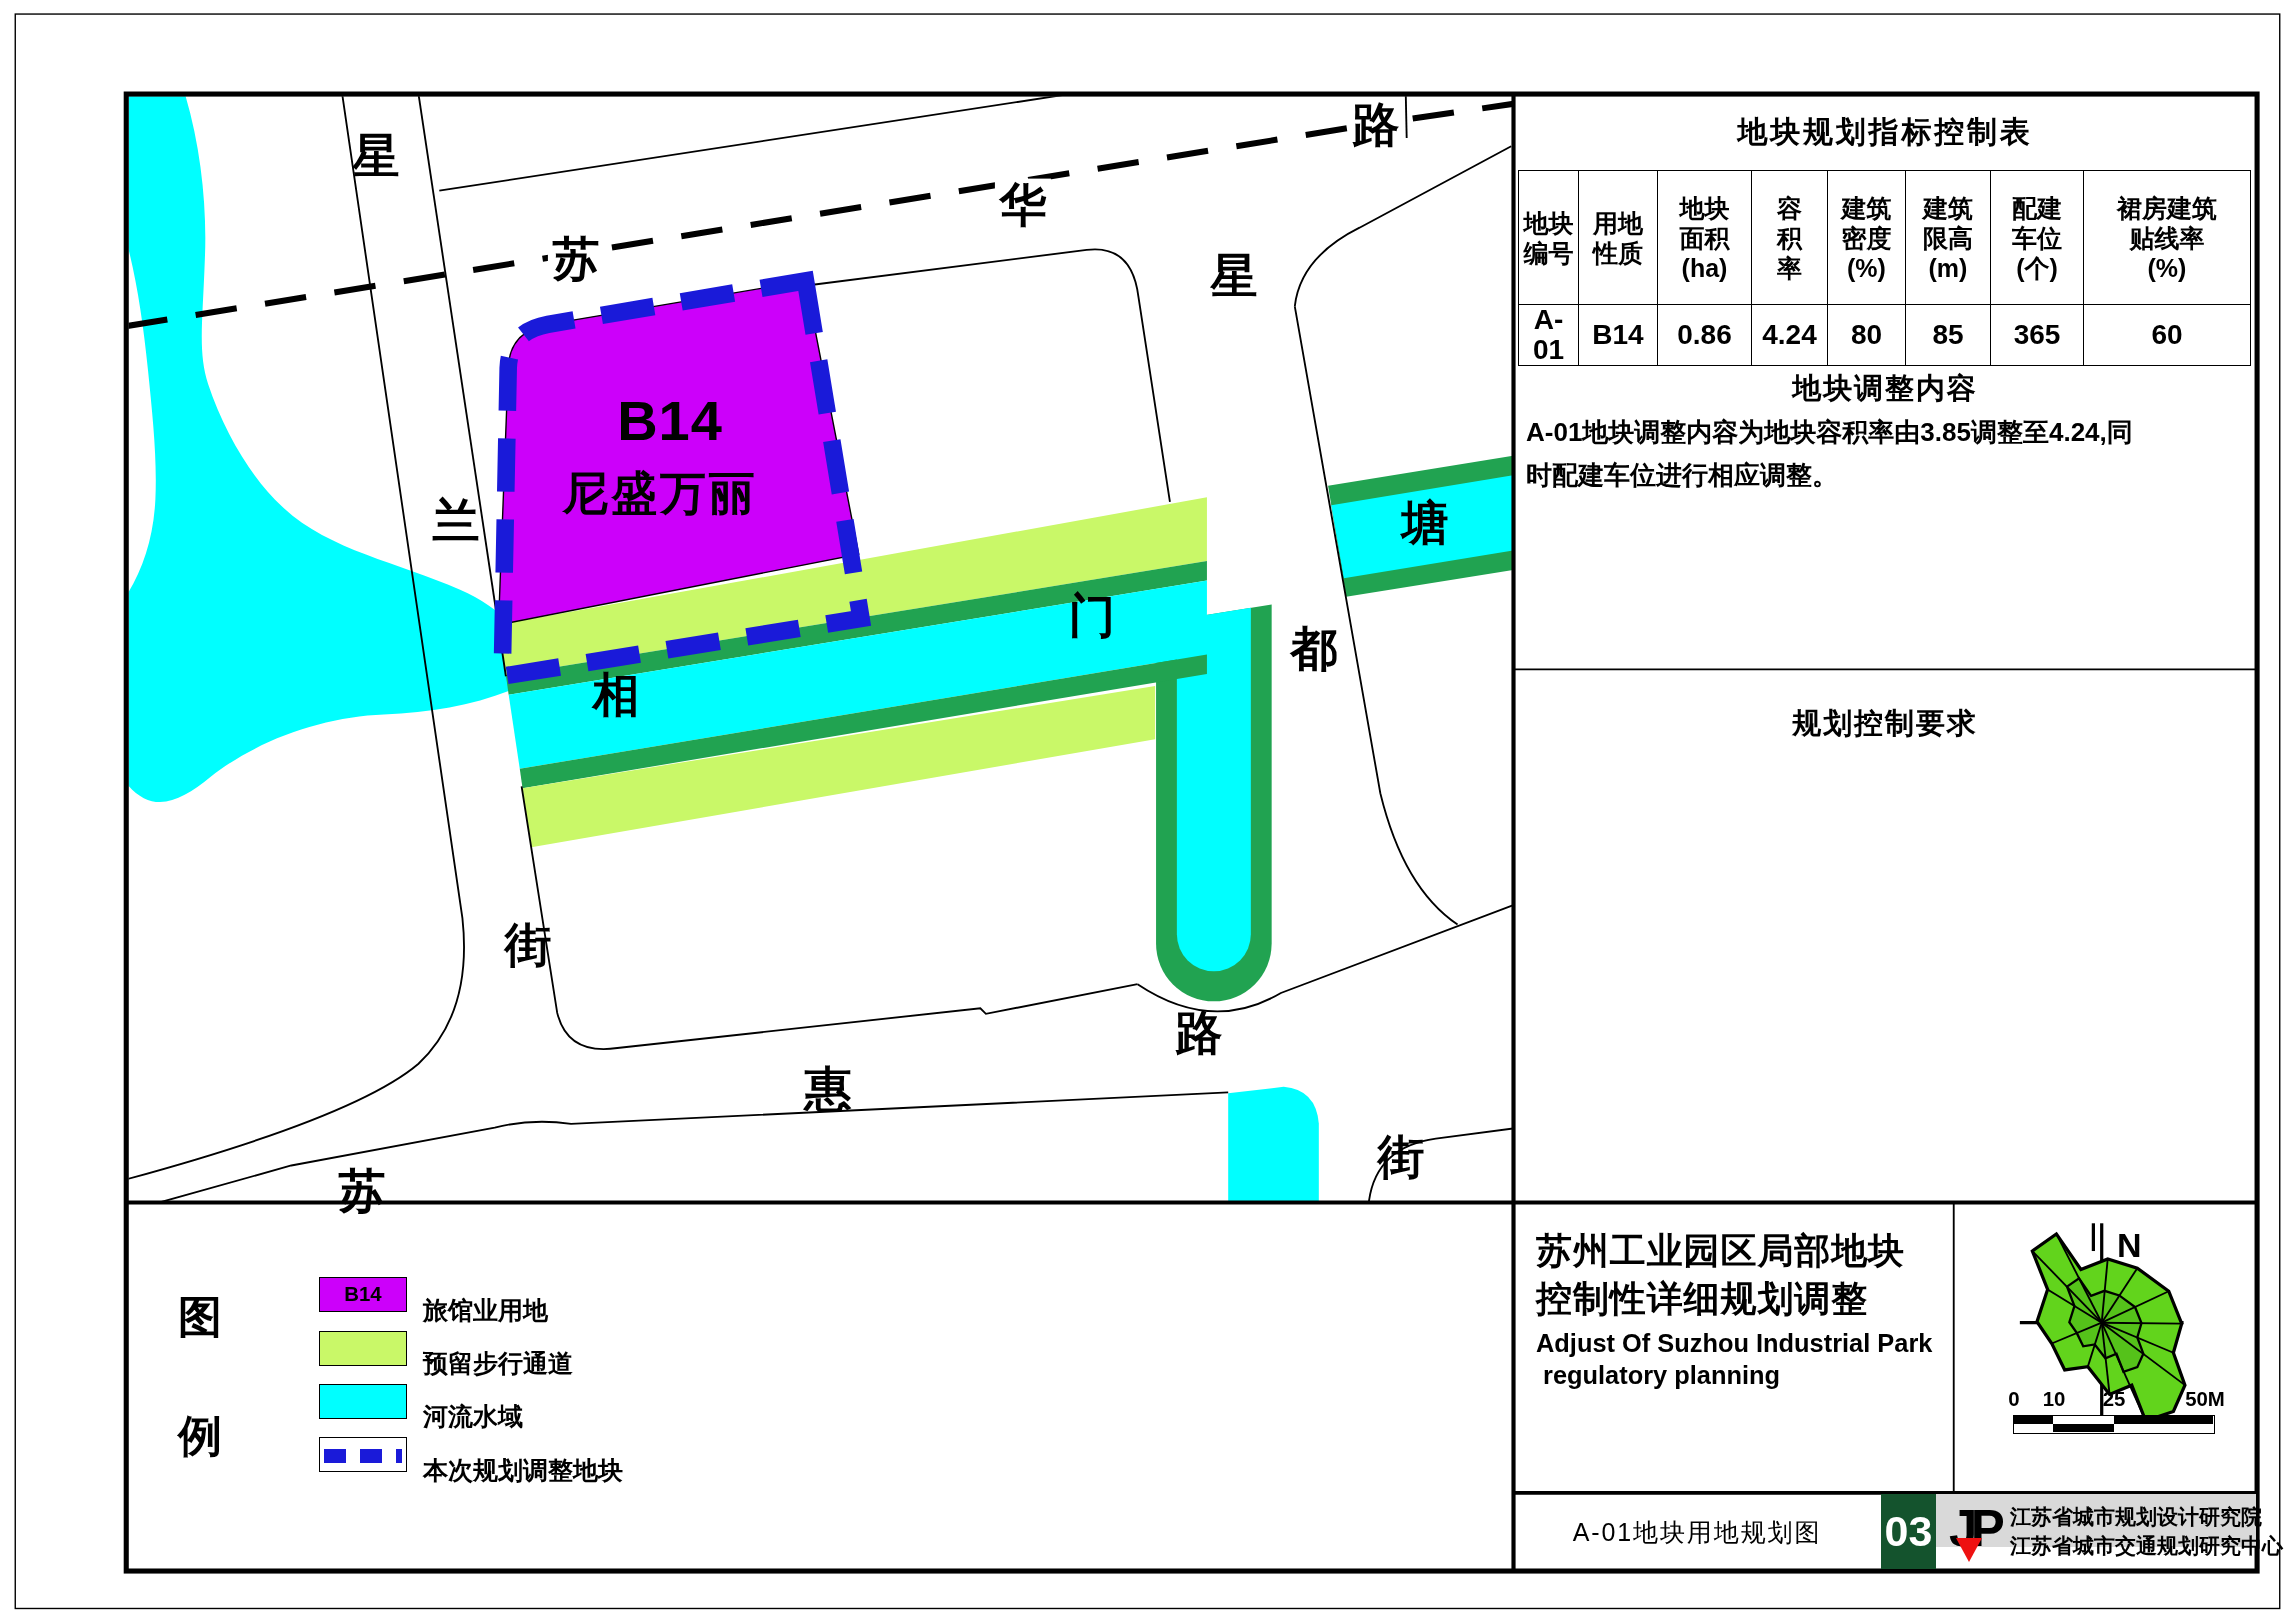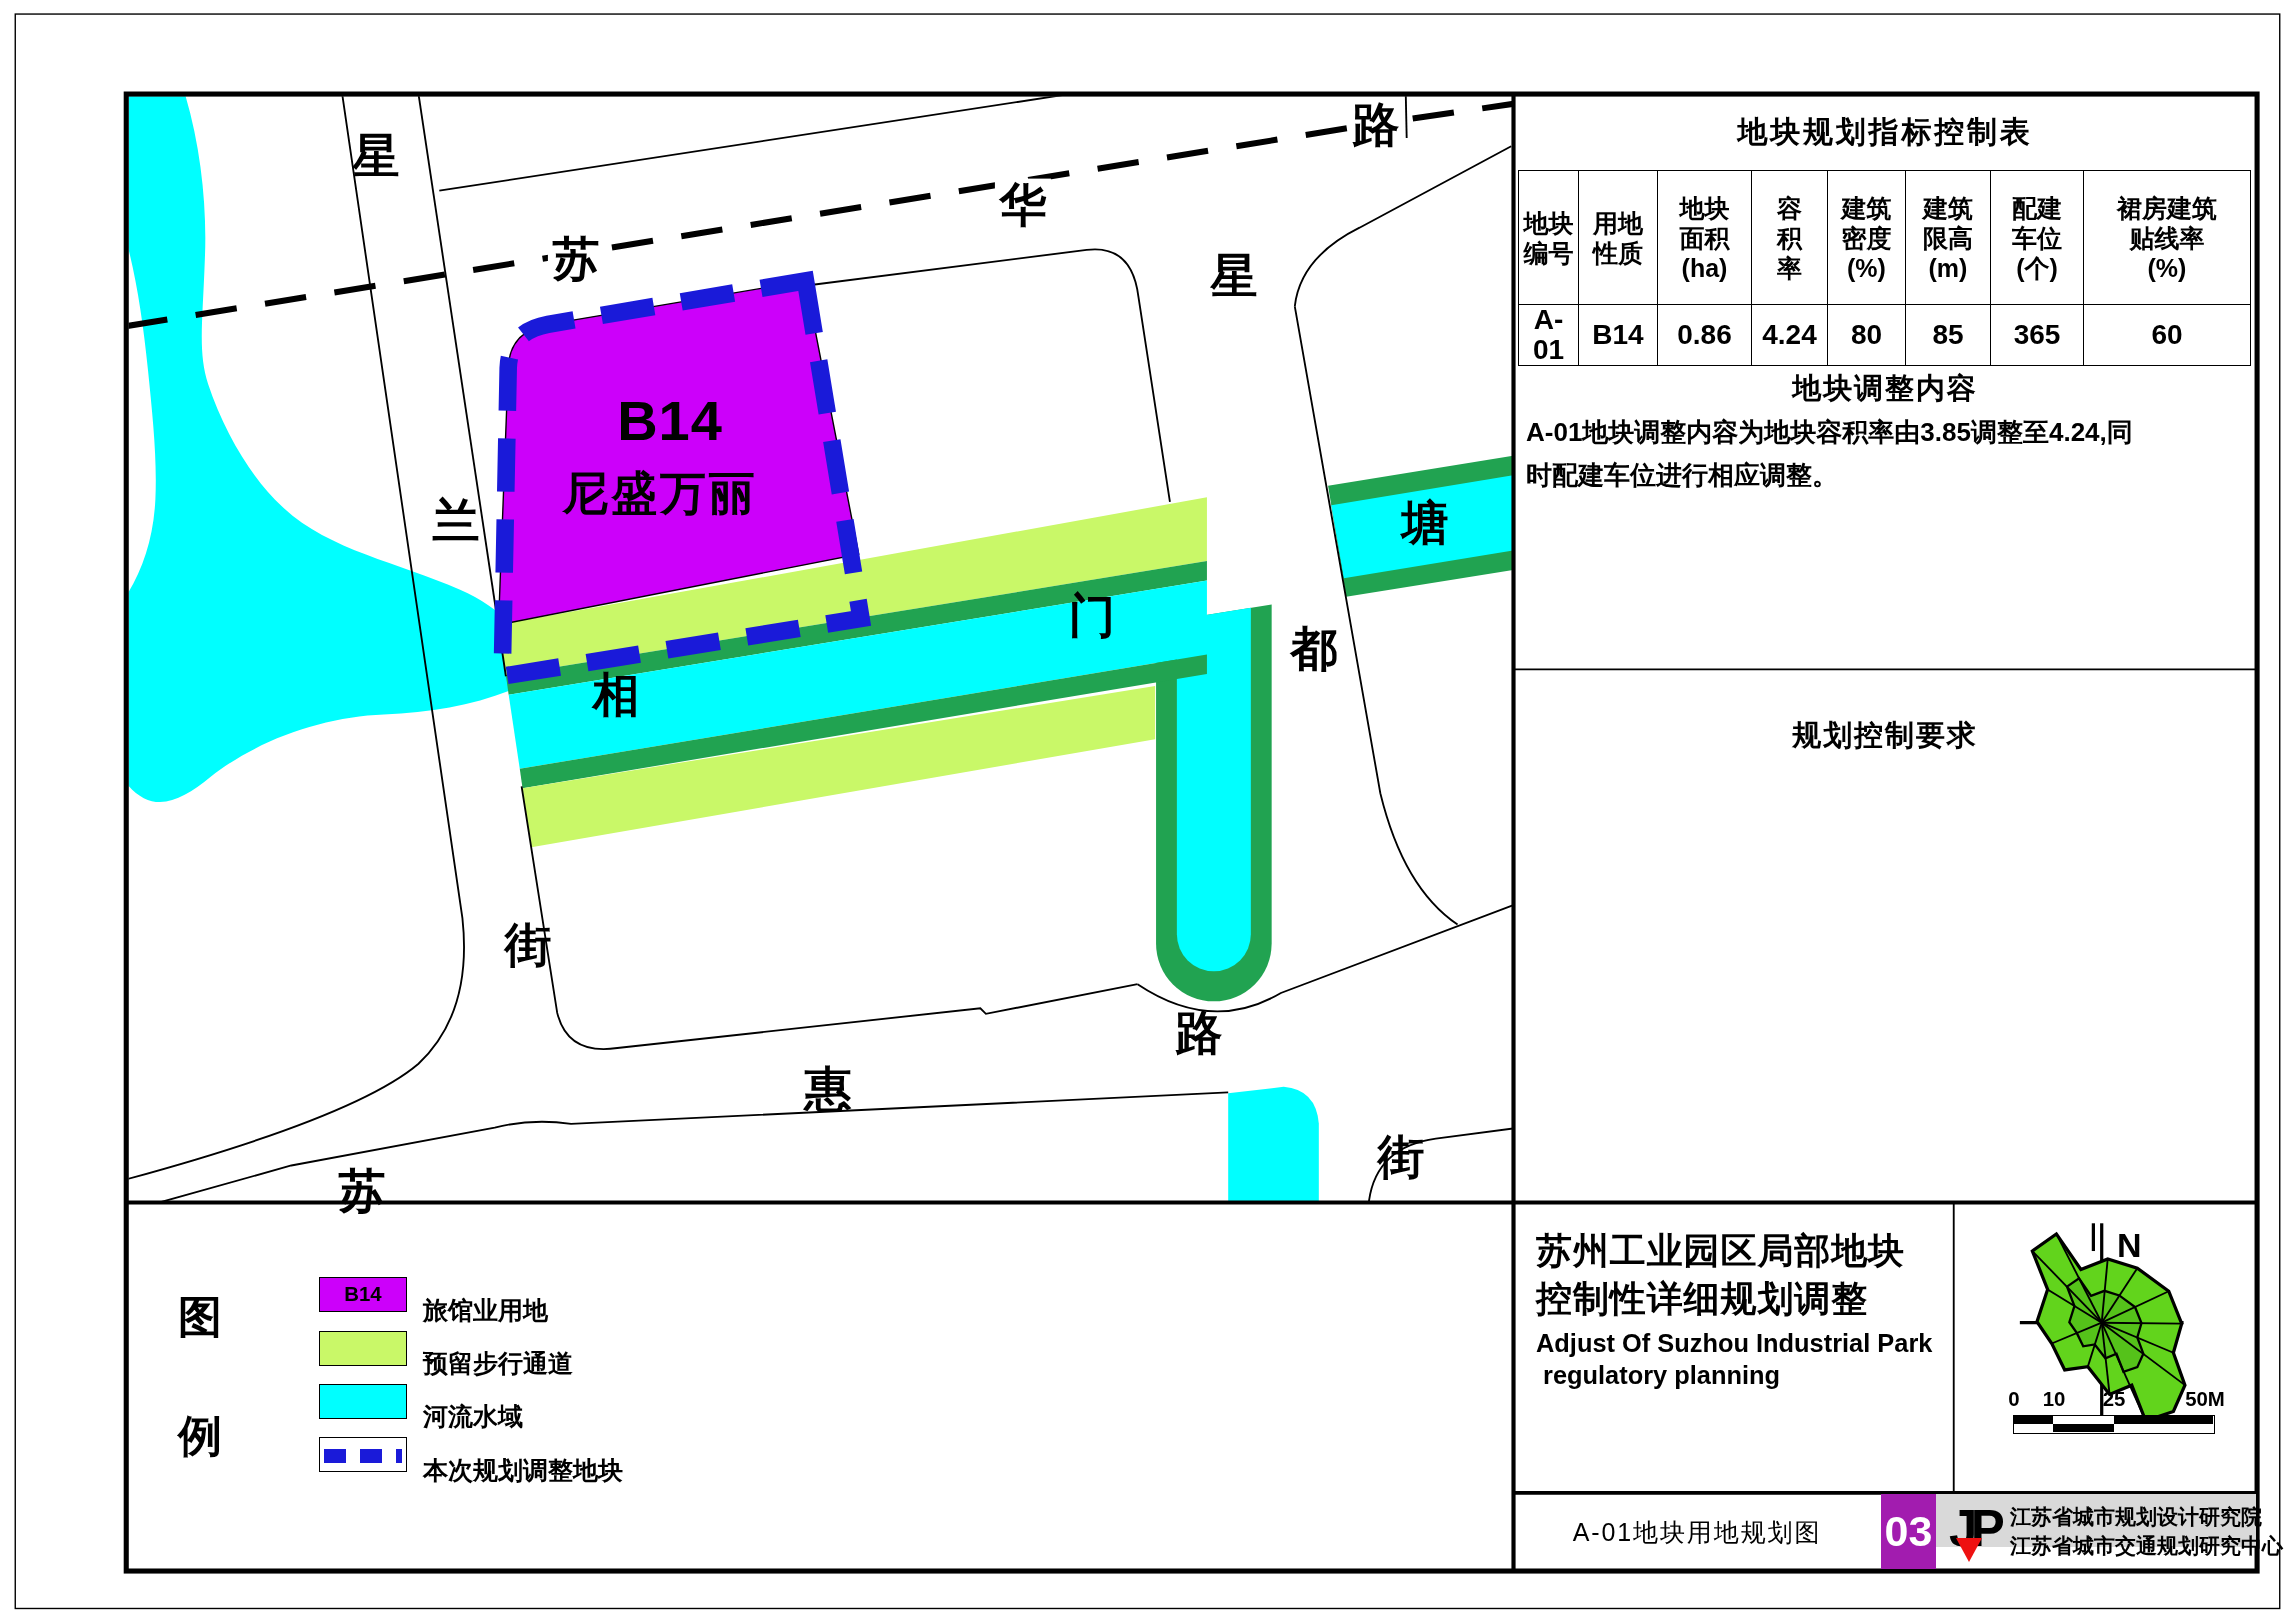--- a/index.html
+++ b/index.html
@@ -31,21 +31,21 @@
   .sw.river{background:#00ffff;}
   .sw.adjust{background:#fff;}
   .sw.adjust .dashline{position:absolute;left:3.7px;right:3.7px;top:10.6px;height:14px;
      background:repeating-linear-gradient(90deg,#1a1ad9 0 22px,rgba(0,0,0,0) 22px 36px);}
   .legend-label{position:absolute;font-size:25px;font-weight:600;white-space:nowrap;margin-top:12px;}
   
   .tb-cn{font-size:36px;font-weight:700;line-height:48px;letter-spacing:0.9px;}
   .tb-en{font-size:25.4px;font-weight:600;line-height:31px;}
   
   .draw-title{font-size:25px;font-weight:400;letter-spacing:1.9px;}
-  .sheetno-box{position:absolute;left:1881px;top:1494px;width:55px;height:75px;background:#a21caf;
+  .sheetno-box{position:absolute;left:1881px;top:1494px;width:55px;height:75px;background:#14532d;
                color:#fff;display:flex;align-items:center;justify-content:center;
                font-size:43px;font-weight:700;}
   .org-box{position:absolute;left:1936px;top:1494px;width:320px;height:53px;background:#d9d9d9;}
   .org-text{position:absolute;left:74px;top:8.3px;font-size:21px;font-weight:700;line-height:29px;white-space:nowrap;}
   .jp-logo{position:absolute;left:13px;top:4.6px;width:56px;height:65px;}
   .jp-logo .jp{position:absolute;left:0;top:0;font-size:51px;font-weight:800;letter-spacing:-6.5px;
                font-family:"Liberation Sans",sans-serif;}
   .jp-logo .red-v{position:absolute;left:6.5px;top:39px;width:0;height:0;
                border-left:13px solid rgba(0,0,0,0);border-right:13px solid rgba(0,0,0,0);
                border-top:24px solid #ee1111;}
@@ -224,21 +224,21 @@
       <td>365</td>
       <td>60</td>
     </tr>
   </tbody>
     </table>
 
   <div class="abs ctr sec-title" style="left:1885px;top:389px;">地块调整内容</div>
   <div class="abs sec-body" style="left:1526px;top:411px;width:722px;">A-01地块调整内容为地块容积率由3.85调整至4.24,同
 时配建车位进行相应调整。</div>
 
-  <div class="abs ctr sec-title" style="left:1885px;top:724px;margin-top:12px;">规划控制要求</div>
+  <div class="abs ctr sec-title" style="left:1885px;top:724px;">规划控制要求</div>
 
   <div class="abs ctr legend-char" style="left:200px;top:1317px;">图</div>
   <div class="abs ctr legend-char" style="left:200px;top:1436px;">例</div>
 
   <div class="sw hotel" style="left:319px;top:1277px;">
     <span>B14</span>
   </div>
   <div class="legend-label" style="left:423px;top:1282px;">旅馆业用地</div>
 
   <div class="sw walkway" style="left:319px;top:1331px;"></div>

